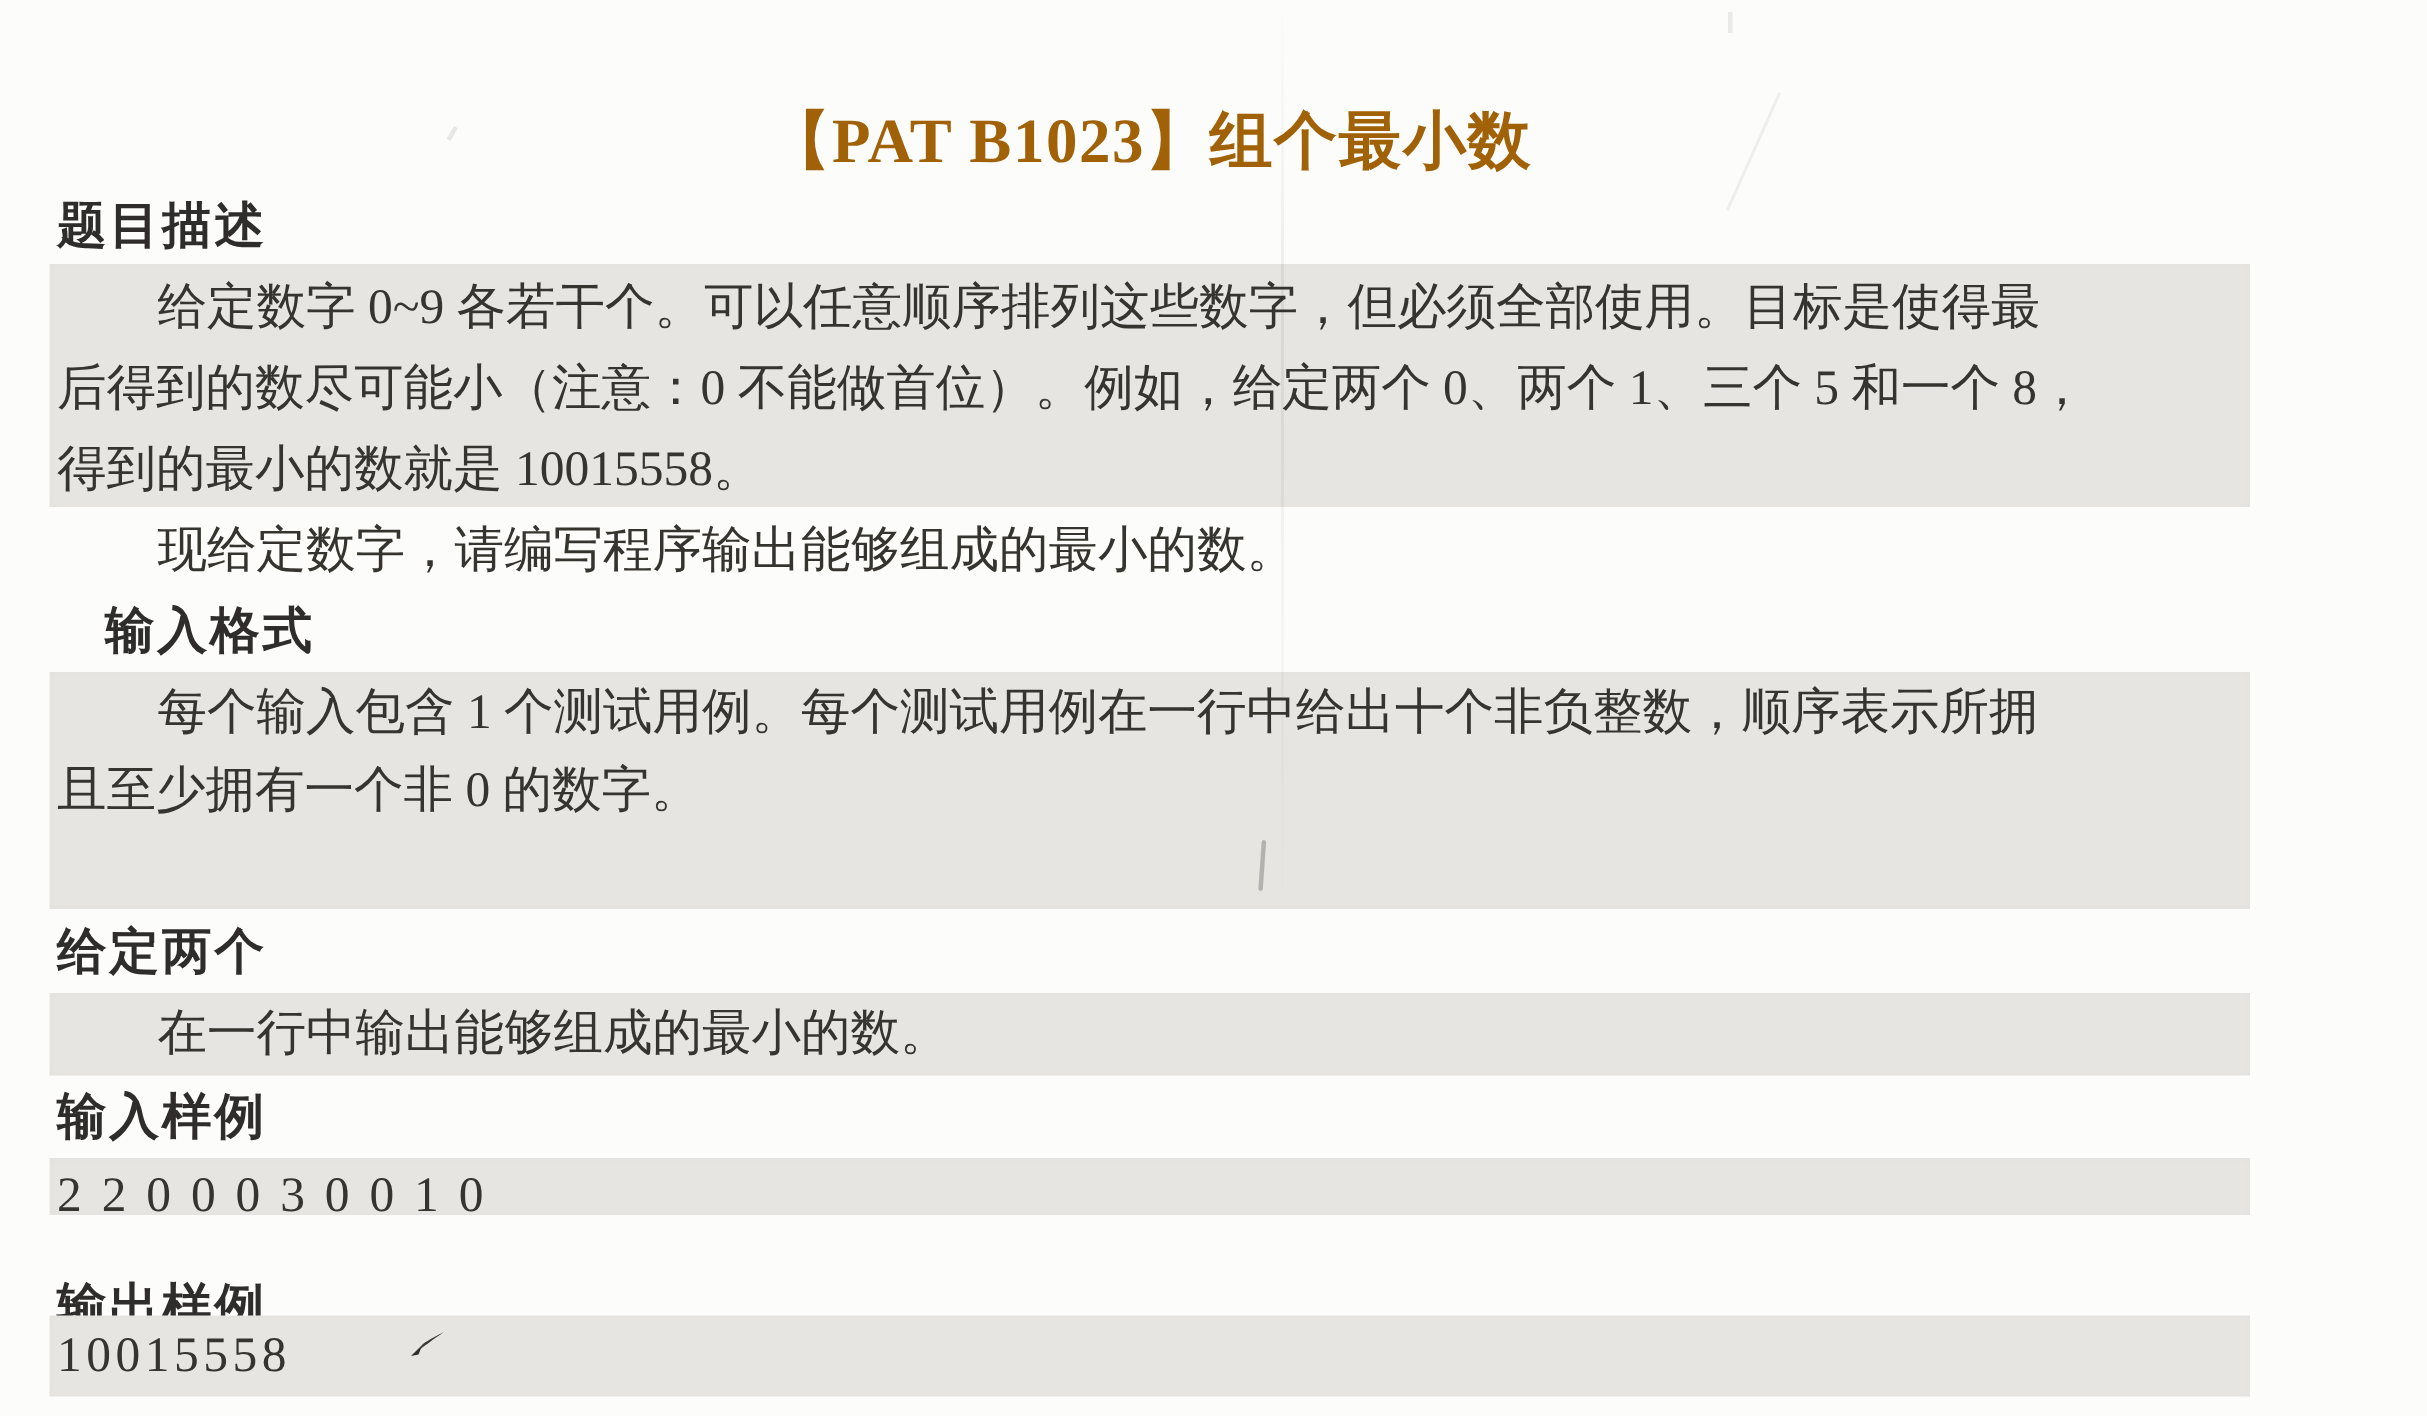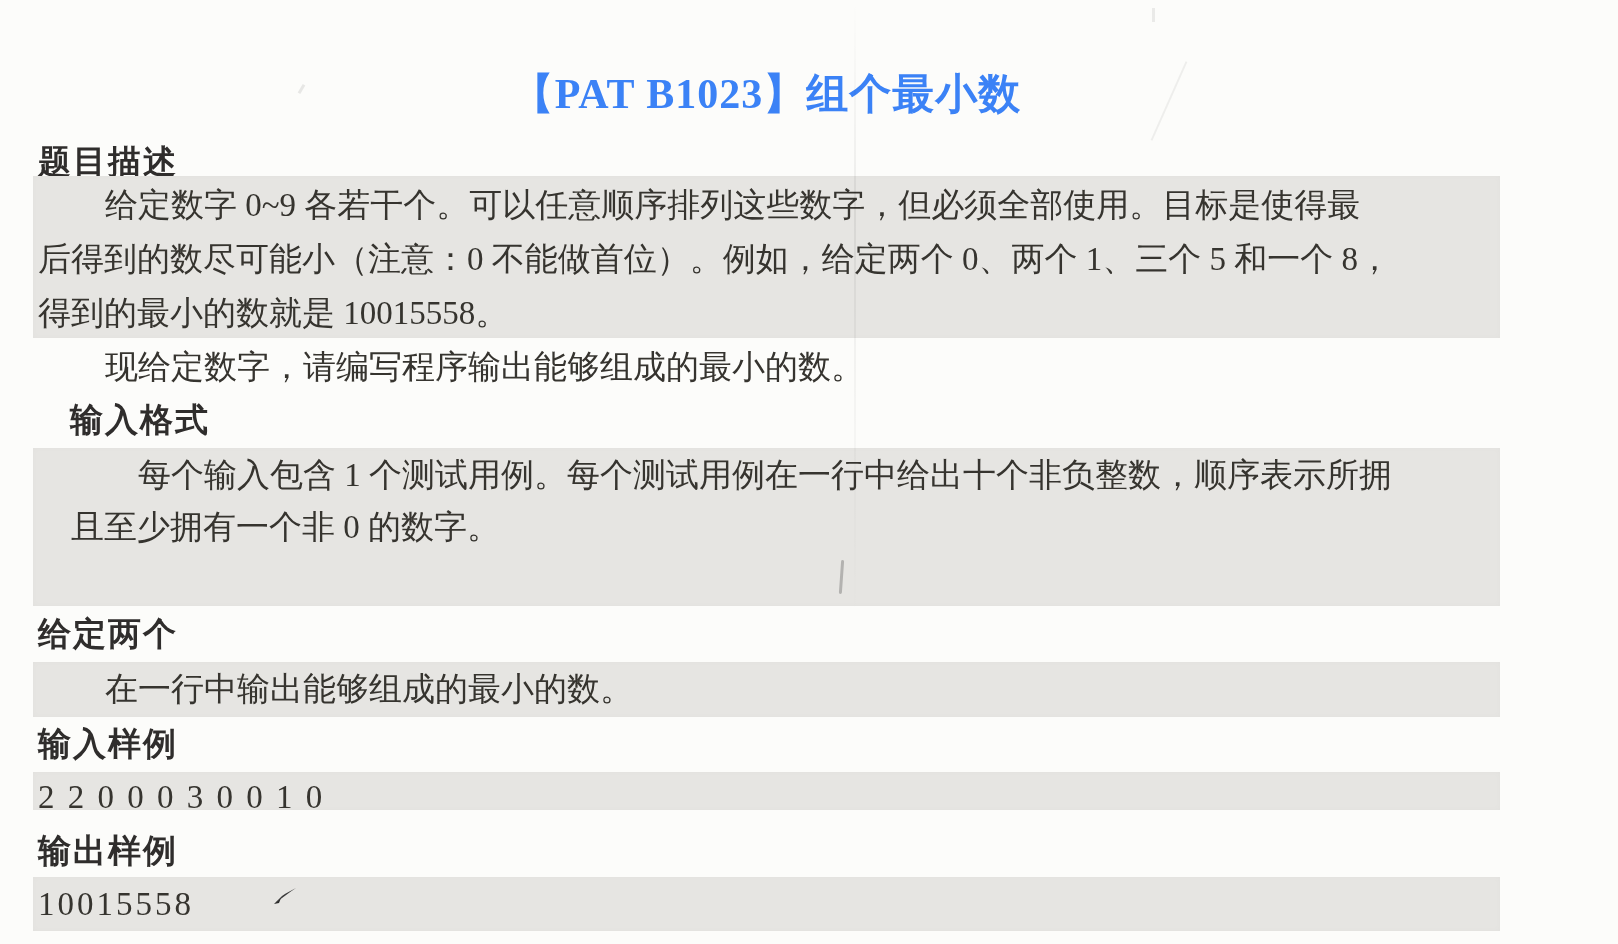--- a/index.html
+++ b/index.html
@@ -11,57 +11,57 @@
     color:#333130;
     overflow:hidden;
   }
   .page { position:absolute; inset:0; }
 
   .doc-title {
     position:absolute; top:66px; left:33px; width:1467px;
     text-align:center;
     font-size:42px; font-weight:700;
     letter-spacing:1px;
-    color:#3b82f6;
+    color:#a16207;
   }
 
   .heading {
     position:absolute; left:38px;
     font-family:"Liberation Sans","DejaVu Sans",sans-serif;
     font-weight:700;
     font-size:33px;
     color:#2f2d2c;
     letter-spacing:2px;
     white-space:nowrap;
   }
-  .h-desc   { top:128px;margin-top:12px; }
+  .h-desc   { top:128px; }
   .h-infmt  { top:398px;margin-left:32px; }
   .h-outfmt { top:612px; }
   .h-insmp  { top:722px; }
-  .h-outsmp { top:829px;text-align:right; }
+  .h-outsmp { top:849px;text-align:right; }
 
   .band {
     position:absolute; left:33px; width:1467px;
     background:#e6e5e2;
     box-shadow:0 0 6px rgba(0,0,0,0.02) inset;
   }
   .band1 { top:176px; height:162px; padding-top:2px; }
   .band2 { top:448px; height:158px; padding-top:1px; }
   .band3 { top:662px; height:55px; }
   .band4 { top:772px; height:38px; }
   .band5 { top:877px; height:54px; }
 
   .line {
     font-size:33px;
     color:#36342f;
     white-space:nowrap;
     padding-left:5px;
   }
   .band1 .line { line-height:54px; }
-  .band2 .line { line-height:52px;margin-left:33px; }
+  .band2 .line { line-height:52px; }
   .band3 .line { line-height:55px;border-radius:23px; }
   .band4 .line { line-height:50px; letter-spacing:2.5px; }
   .band5 .line { line-height:54px; letter-spacing:3px;border-radius:21px; }
   .indent { padding-left:72px; }
 
   
   .crease {
     position:absolute; left:854px; top:0; width:2px; height:620px;
     background:linear-gradient(#00000000,#00000010,#00000008,#00000000);
     pointer-events:none;

